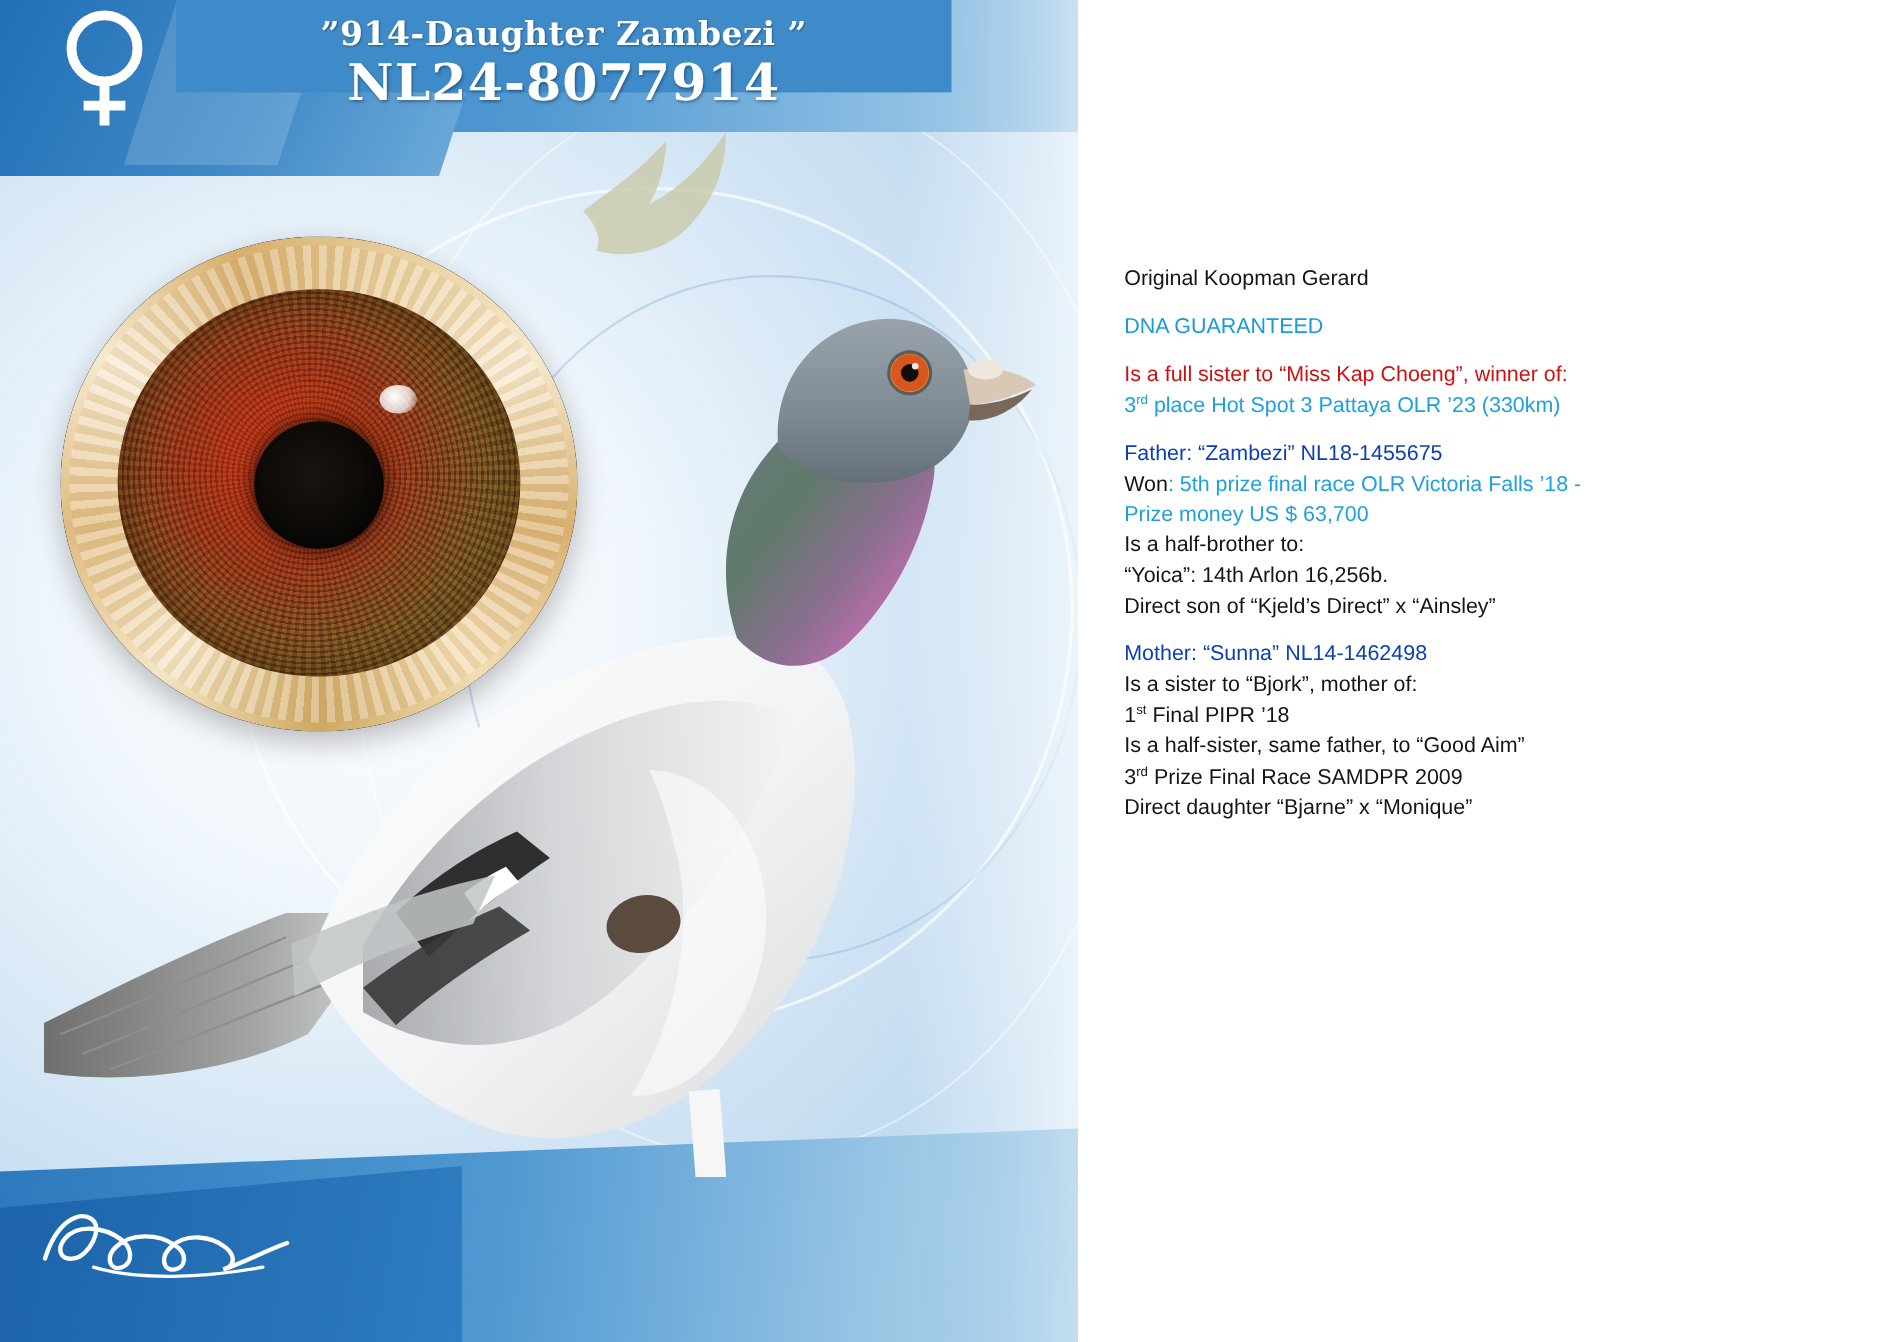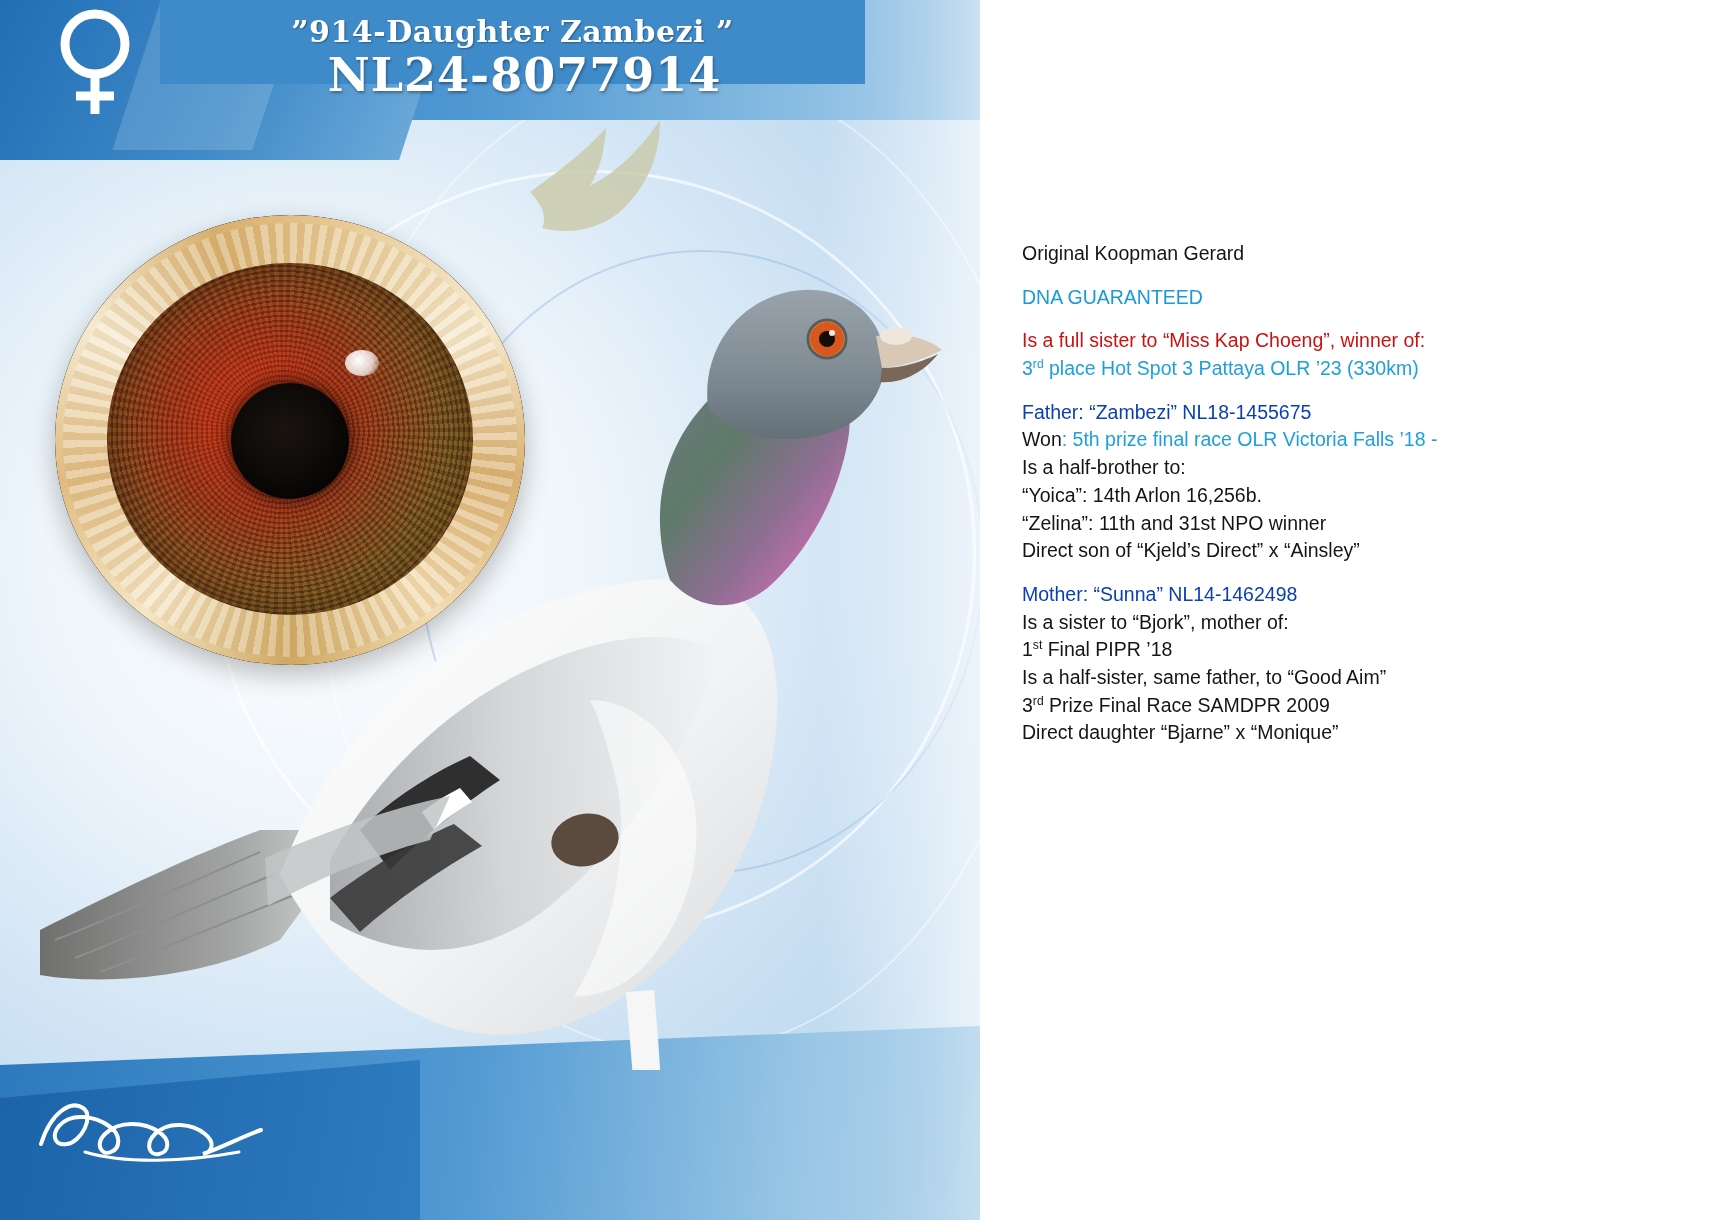--- a/index.html
+++ b/index.html
@@ -98,21 +98,20 @@
     font-family:"DejaVu Serif", serif;
     font-weight:bold;font-size:30px;letter-spacing:.5px;
     text-shadow:1px 1px 2px rgba(0,0,0,.35);
   }
   .title-plate .t2{
     position:absolute;top:48px;left:0;width:100%;
     text-align:center;color:#ffffff;
     font-family:"DejaVu Serif", serif;
     font-weight:bold;font-size:46px;letter-spacing:1px;
     text-shadow:1px 2px 3px rgba(0,0,0,.35);
-    padding-left:12px;
   }
 
   
   .silhouette{
     position:absolute;left:520px;top:100px;width:190px;height:150px;
     z-index:2;opacity:.85;
   }
 
   
   .eye-wrap{
@@ -340,27 +339,25 @@
     <div class="gap"></div>
 
     <div class="ln b c-red">Is a full sister to “Miss Kap Choeng”, winner of:</div>
     <div class="ln b c-teal">3<sup>rd</sup> place Hot Spot 3 Pattaya OLR ’23 (330km)</div>
     <div class="gap"></div>
 
     <div class="ln b c-blue">Father: “Zambezi” NL18-1455675</div>
     <div class="ln">
       <span class="b">Won</span><span class="b c-teal">: 5th prize final race OLR Victoria Falls ’18  -</span>
     </div>
+    <div class="ln b c-teal">Prize money US $ 63,700</div>
     <div class="ln b">Is a half-brother to:</div>
 
     <div class="ln">
       <span class="b">“Yoica”</span><span>: 14th Arlon 16,256b.</span>
-    </div>
-    <div class="ln">
-      <span class="b">“Zelina”</span><span>: 11th and 31st NPO winner</span>
     </div>
     <div class="ln">
       <span>Direct son of </span><span class="b">“Kjeld’s Direct” x “Ainsley”</span>
     </div>
 
     <div class="gap"></div>
 
     <div class="ln b c-blue">Mother: “Sunna” NL14-1462498</div>
     <div class="ln b">Is a sister to “Bjork”, mother of:</div>
     <div class="ln">1<sup>st</sup> Final PIPR ’18</div>

